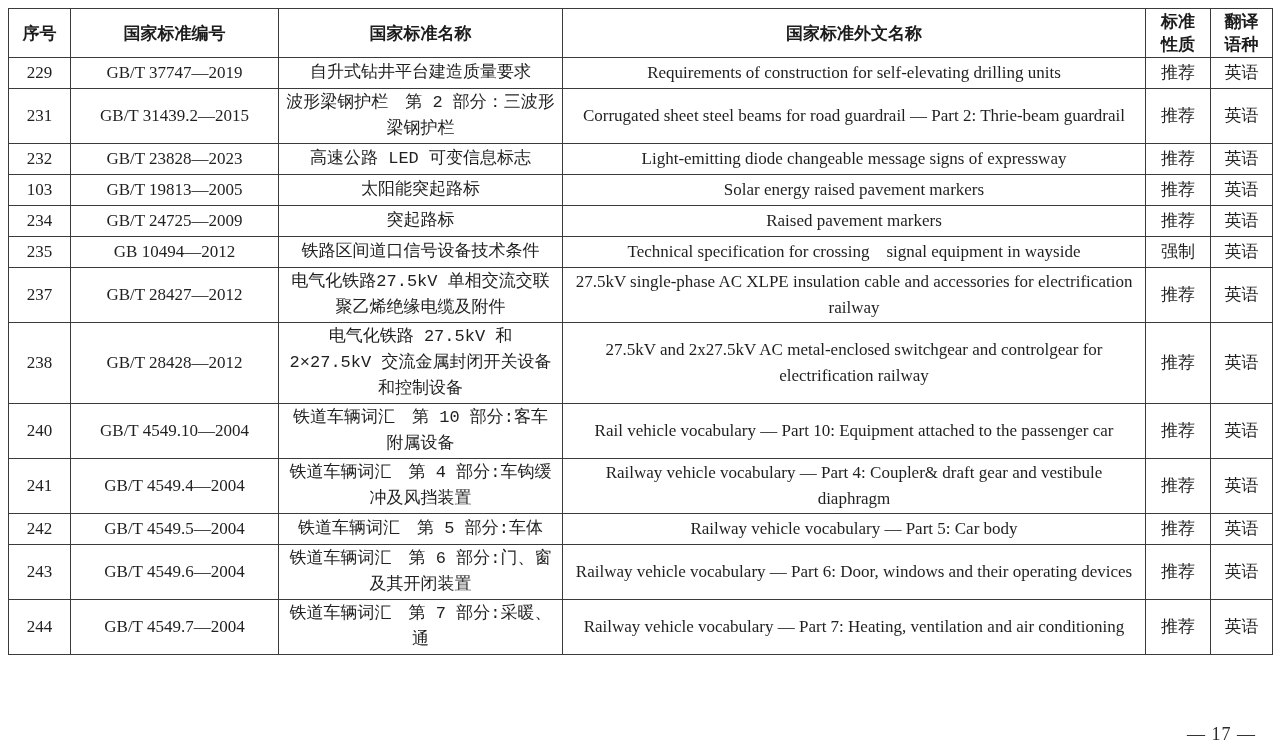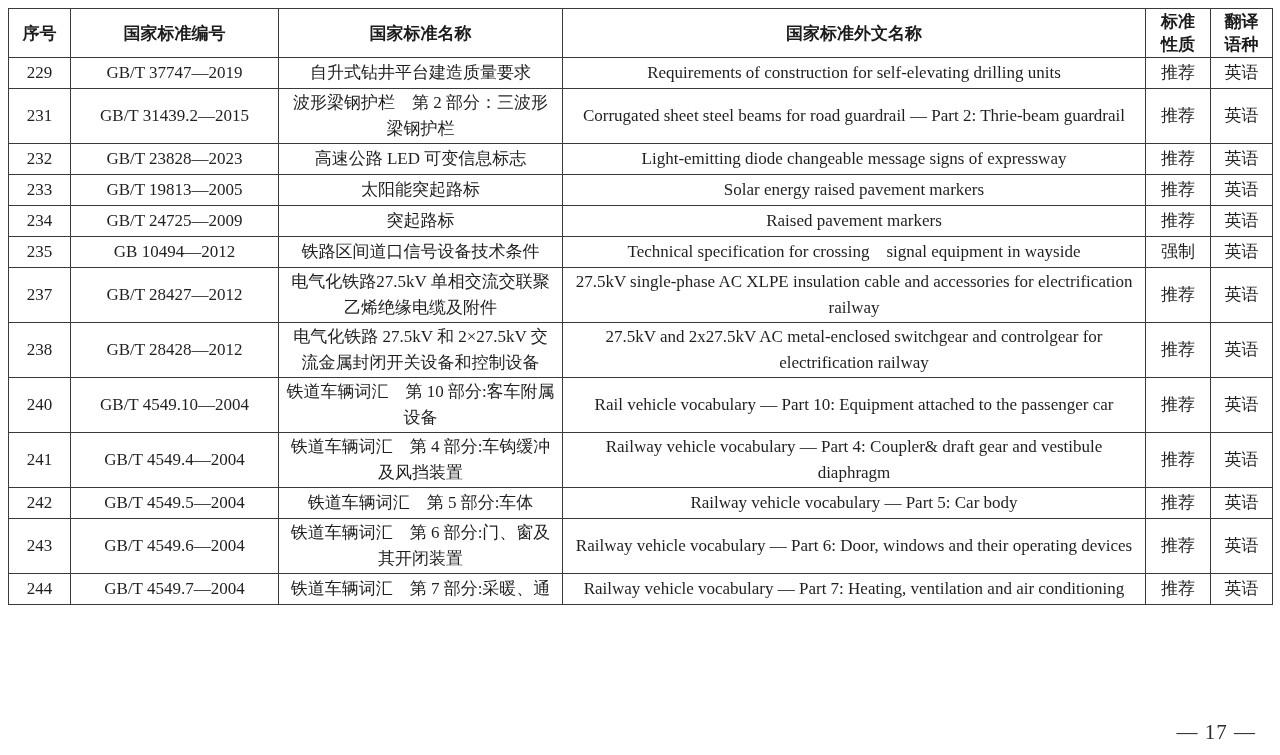--- a/index.html
+++ b/index.html
@@ -38,33 +38,34 @@
     height:28px;
     font-size:17px;
     line-height:26px;
     padding:1px 6px;
     text-align:center;
     color:#1f1f1f;
   }
   td.c-zh{
     text-align:left;
     padding-left:8px;
+    font-family:Liberation Mono, monospace;
   }
   td.c-en{
     font-size:16px;
     white-space:pre-wrap;
   }
   td.c-no, td.c-code, td.c-nature, td.c-lang{
     text-align:center;
   }
   .page-number{
     position:absolute;
     right:24px;
     bottom:10px;
-    font-size:21px;
+    font-size:18px;
     color:#2b2b2b;
     letter-spacing:1px;
     font-family:"Liberation Serif", serif;
   }
 </style>
 </head>
 <body>
 
 <div class="page">
   <table class="std">
@@ -107,21 +108,21 @@
         </tr>
         <tr>
           <td class="c-no">232</td>
           <td class="c-code">GB/T 23828—2023</td>
           <td class="c-zh">高速公路 LED 可变信息标志</td>
           <td class="c-en">Light-emitting diode changeable message signs of expressway</td>
           <td class="c-nature">推荐</td>
           <td class="c-lang">英语</td>
         </tr>
         <tr>
-          <td class="c-no">233</td>
+          <td class="c-no">103</td>
           <td class="c-code">GB/T 19813—2005</td>
           <td class="c-zh">太阳能突起路标</td>
           <td class="c-en">Solar energy raised pavement markers</td>
           <td class="c-nature">推荐</td>
           <td class="c-lang">英语</td>
         </tr>
         <tr>
           <td class="c-no">234</td>
           <td class="c-code">GB/T 24725—2009</td>
           <td class="c-zh">突起路标</td>

